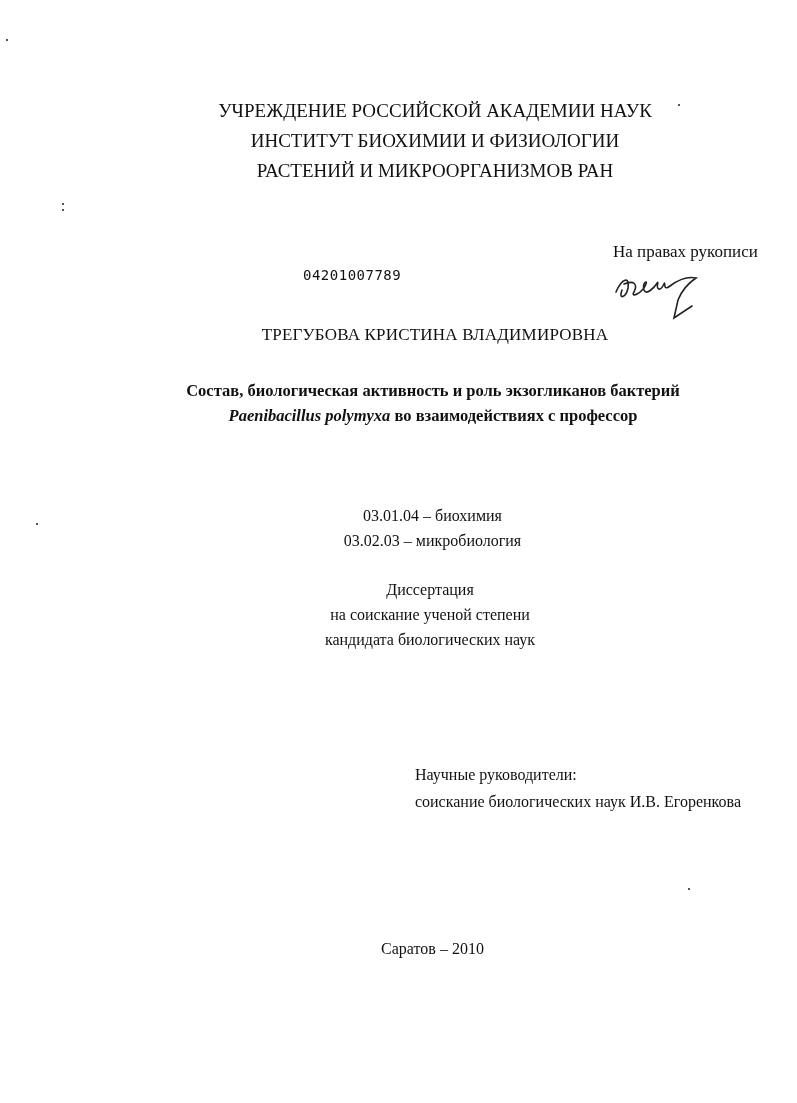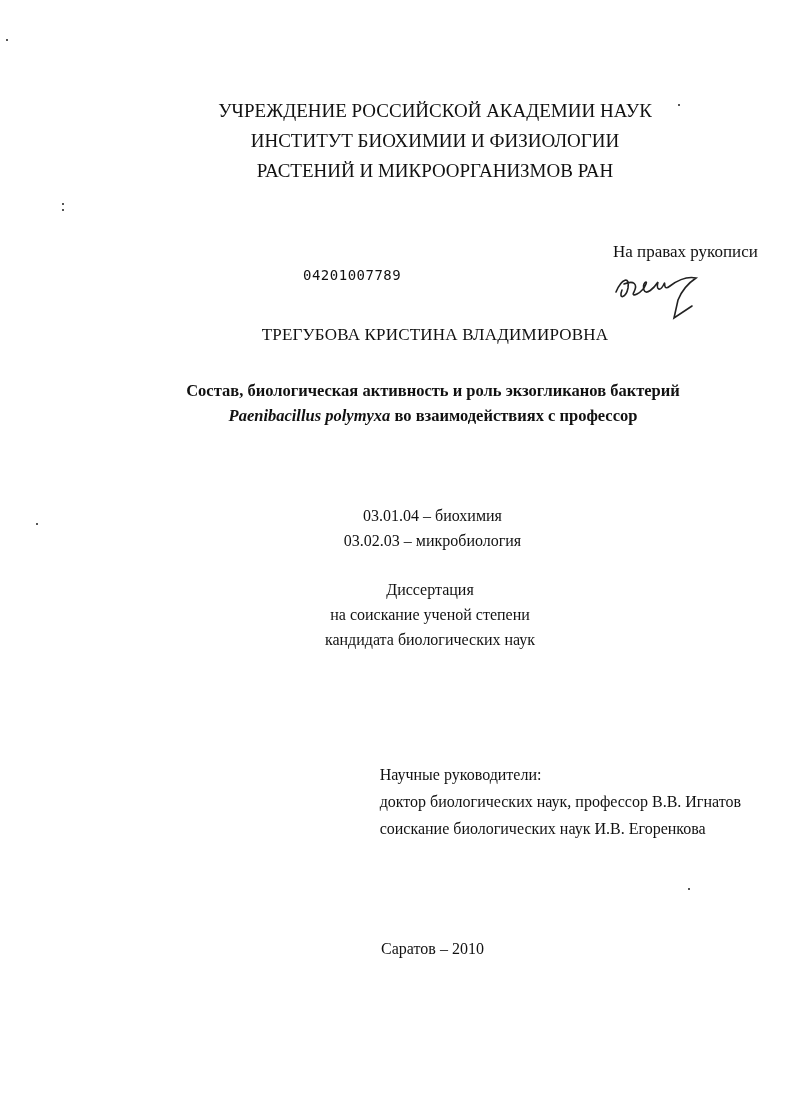--- a/index.html
+++ b/index.html
@@ -53,21 +53,20 @@
   </div>
 
   <div class="abs kind">
     <div>Диссертация</div>
     <div>на соискание ученой степени</div>
     <div>кандидата биологических наук</div>
   </div>
 
   <div class="abs sup">
     <div>Научные руководители:</div>
-    <div>доктор биологических наук, профессор В.В. Игнатов</div>
     <div>соискание биологических наук И.В. Егоренкова</div>
   </div>
 
   <div class="abs city">Саратов – 2010</div>
 
   <div class="abs dot" style="left:6px;top:39px;"></div>
   <div class="abs dot" style="left:62px;top:203px;"></div>
   <div class="abs dot" style="left:62px;top:209px;"></div>
   <div class="abs dot" style="left:36px;top:523px;"></div>
   <div class="abs dot" style="left:678px;top:104px;"></div>

